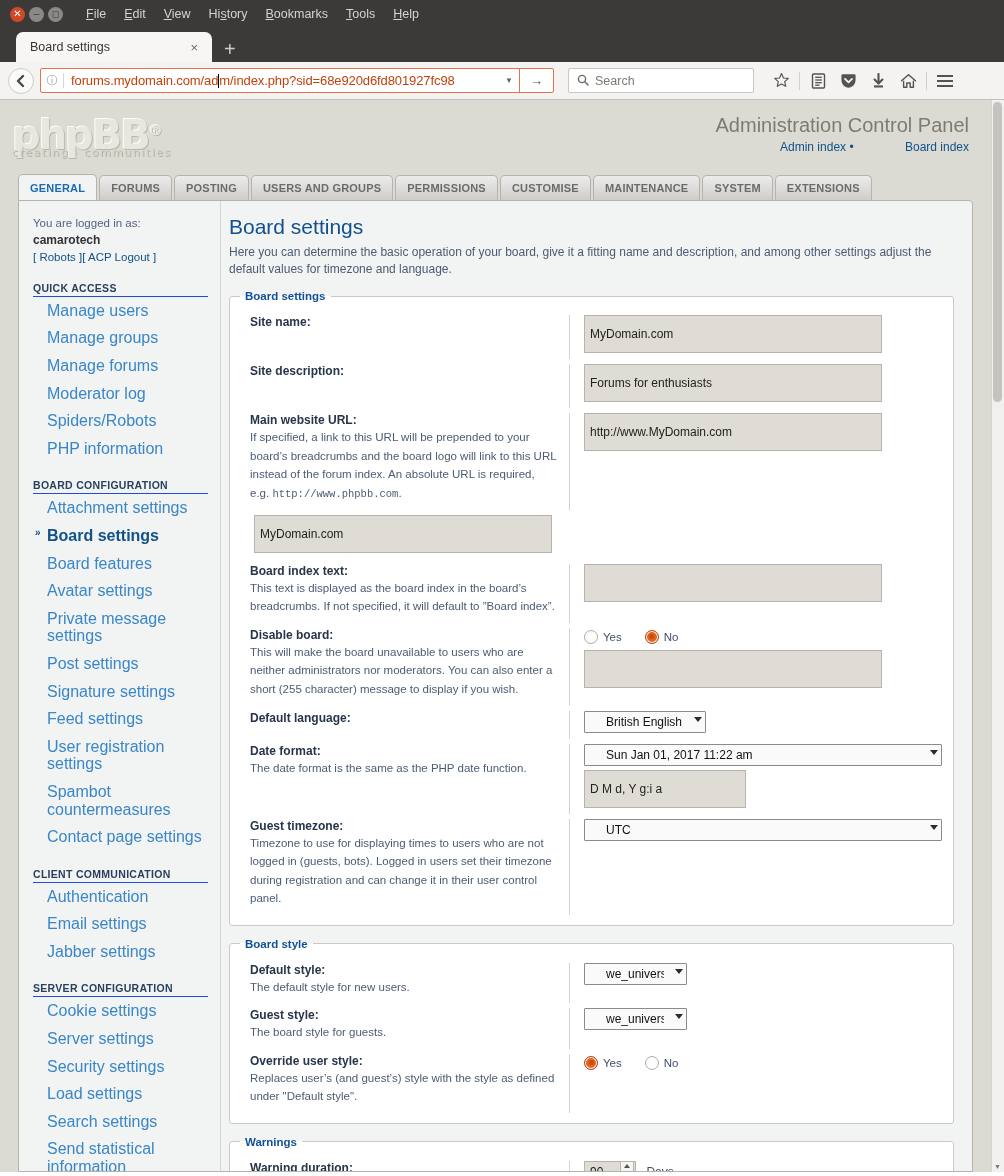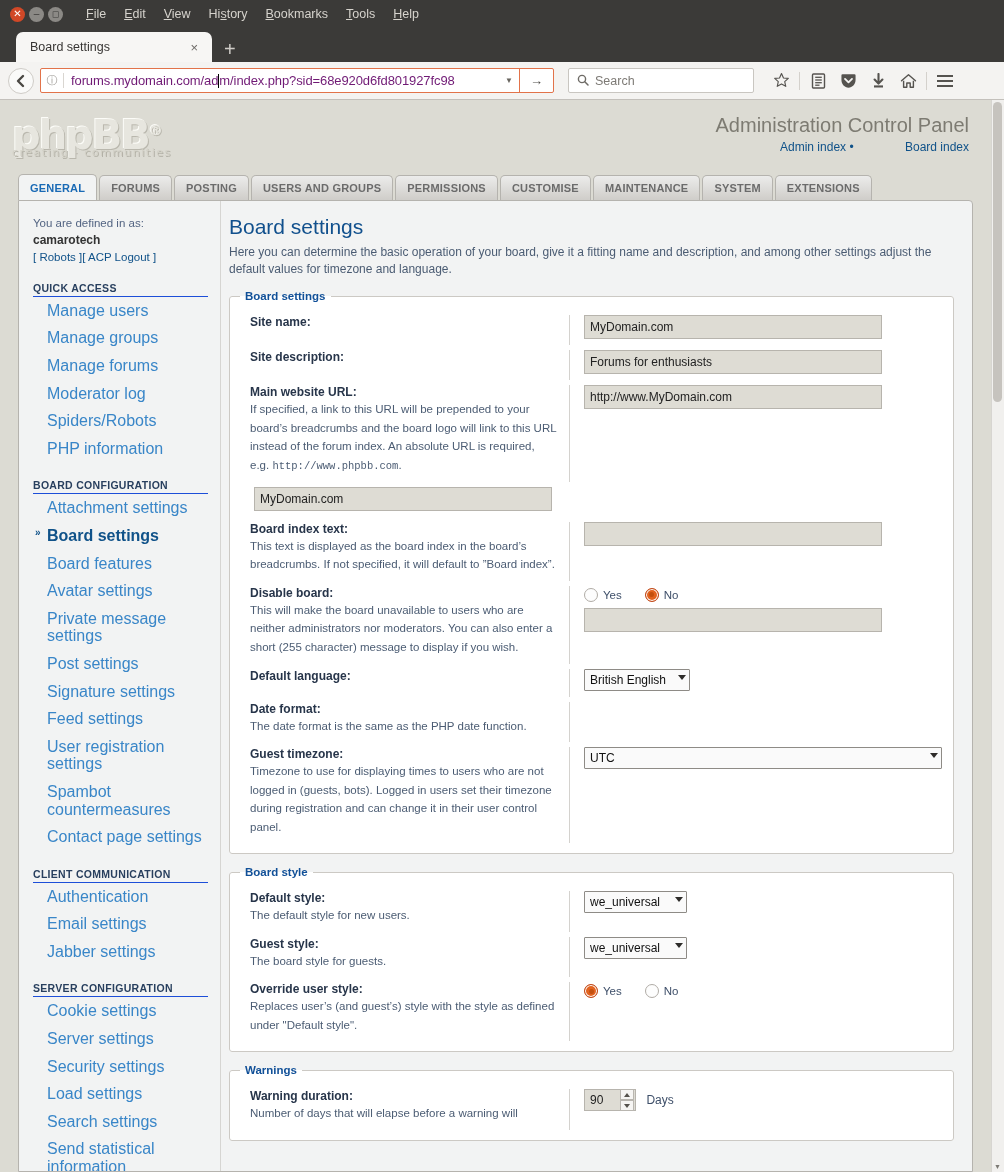--- a/index.html
+++ b/index.html
@@ -49,21 +49,21 @@
     background:#fafaf9; display:flex; align-items:center; justify-content:center;
     margin-right:6px;
   }
   .urlbar {
     flex:0 0 514px; height:25px; background:#fff; border:1px solid #e2734a;
     border-radius:2px; display:flex; align-items:center; position:relative;
   }
   .info-ico { width:22px; display:flex; align-items:center; justify-content:center; color:#9b9893; font-size:11px;}
   .url-sep { width:1px; height:15px; background:#d9d6d1; }
   .url-txt {
-    flex:1; font-size:13px; color:#701a75; padding-left:7px;
+    flex:1; font-size:13px; color:#c2410c; padding-left:7px;
     white-space:nowrap; overflow:hidden; letter-spacing:-0.1px;
   }
   .url-caret { display:inline-block; width:1px; height:14px; background:#000;
                vertical-align:-3px; margin:0 0px; }
   .url-drop { color:#68655f; font-size:8px; padding:0 6px; }
   .go-btn { width:34px; height:25px; border-left:1px solid #e2734a; display:flex;
             align-items:center; justify-content:center; color:#4c4a46; font-size:13px; }
   .searchbar {
     flex:0 0 186px; height:25px; background:#fff; border:1px solid #c9c6c1;
     border-radius:2px; display:flex; align-items:center; margin-left:14px;
@@ -170,34 +170,34 @@
   .lbl-col {
     width:330px; flex:0 0 330px; padding:0 12px 8px 10px;
     border-right:1px solid #d4d2ce;
   }
   .lbl { font-size:12px; font-weight:bold; color:#27354a; display:block; }
   .hint { font-size:11.5px; color:#4b5c73; line-height:1.44; margin-top:1px; }
   .hint code { font-family:"Liberation Mono", monospace; font-size:10.5px; }
   .fld-col { flex:1; padding:0 0 6px 14px; }
 
   input.txt {
-    background:#dedcd4; border:1px solid #b7b4ad; height:24px;
+    background:#dedcd4; border:1px solid #b7b4ad; height:38px;
     font-size:12px; color:#222; padding:2px 5px; width:298px;
     font-family:"Liberation Sans", sans-serif;
   }
   input.num {
     background:#dedcd4; border:1px solid #b7b4ad; height:22px; width:52px;
     font-size:12px; color:#222; padding:2px 5px;
     font-family:"Liberation Sans", sans-serif;
   }
   .selwrap { display:inline-block; position:relative; }
   select.sel {
     -webkit-appearance:none; appearance:none;
     background:#fafafa; border:1px solid #8e8b86; height:22px;
-    font-size:12px; color:#111; padding:1px 22px 1px 5px;
+    font-size:12px; color:#111; padding:1px 22px 1px 21px;
     font-family:"Liberation Sans", sans-serif; border-radius:1px;
   }
   .sel-arrow {
     position:absolute; right:4px; top:6px; width:0; height:0;
     border-left:4px solid transparent; border-right:4px solid transparent;
     border-top:5px solid #2e2c2a; pointer-events:none;
   }
   select.sel.xwide { width:358px; }
   .radio-grp { display:flex; align-items:center; gap:5px; padding-top:2px; }
   .radio {
@@ -347,21 +347,21 @@
       <div class="mtab">PERMISSIONS</div>
       <div class="mtab">CUSTOMISE</div>
       <div class="mtab">MAINTENANCE</div>
       <div class="mtab">SYSTEM</div>
       <div class="mtab">EXTENSIONS</div>
     </div>
 
     <div class="body-wrap">
 
       <div class="sidebar">
-        <div class="sb-login">You are defined in as:</div>
+        <div class="sb-login">You are logged in as:</div>
         <div class="sb-user">camarotech</div>
         <div class="sb-logout">
           <a href="#">[ Robots ]</a><a href="#">[ ACP Logout ]</a>
         </div>
 
         <div class="sb-cat">QUICK ACCESS</div>
         <a class="sb-link" href="#">Manage users</a>
         <a class="sb-link" href="#">Manage groups</a>
         <a class="sb-link" href="#">Manage forums</a>
         <a class="sb-link" href="#">Moderator log</a>
@@ -474,20 +474,31 @@
                 <span class="sel-arrow"></span>
               </span>
             </div>
           </div>
 
           <div class="row">
             <div class="lbl-col">
               <span class="lbl">Date format:</span>
               <span class="hint">The date format is the same as the PHP date function.</span>
             </div>
+            <div class="fld-col">
+              <span class="selwrap">
+                <select class="sel xwide">
+                  <option>Sun Jan 01, 2017 11:22 am</option>
+                </select>
+                <span class="sel-arrow"></span>
+              </span>
+              <div style="margin-top:4px">
+                <input class="txt" style="width: 162px;" type="text" value="D M d, Y g:i a">
+              </div>
+            </div>
           </div>
 
           <div class="row">
             <div class="lbl-col">
               <span class="lbl">Guest timezone:</span>
               <span class="hint">Timezone to use for displaying times to users who are not logged in (guests, bots). Logged in users set their timezone during registration and can change it in their user control panel.</span>
             </div>
             <div class="fld-col">
               <span class="selwrap">
                 <select class="sel" style="width:358px">

